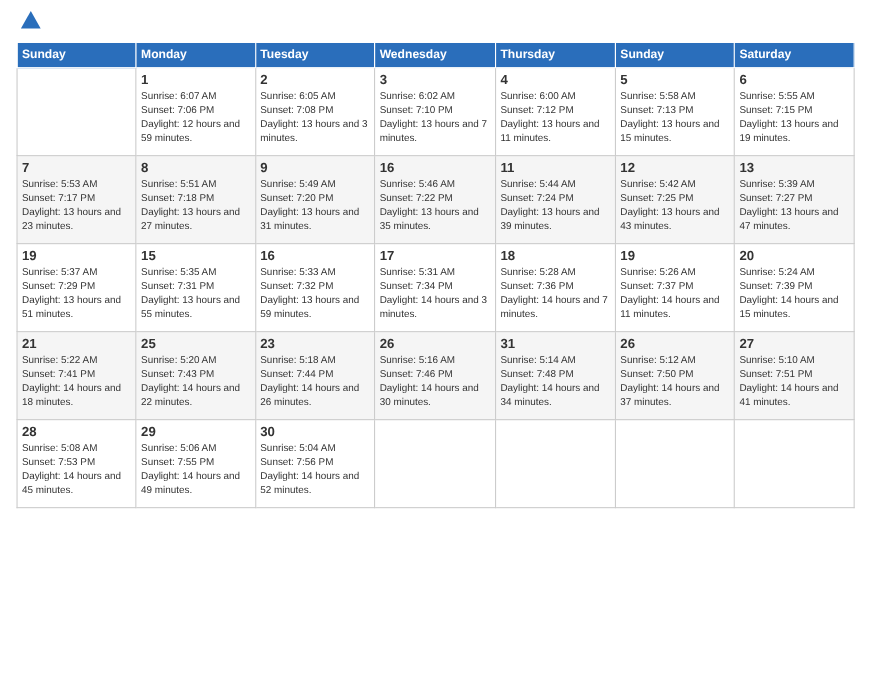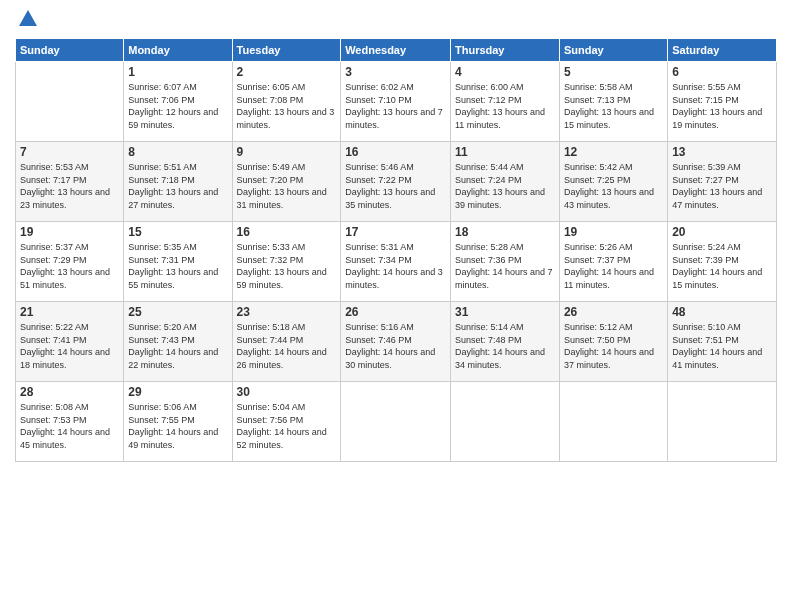--- a/index.html
+++ b/index.html
@@ -230,21 +230,21 @@
           </td>
           <td>
             <span class="day-num">31</span>
             <div class="day-info">Sunrise: 5:14 AM<br>Sunset: 7:48 PM<br>Daylight: 14 hours and 34 minutes.</div>
           </td>
           <td>
             <span class="day-num">26</span>
             <div class="day-info">Sunrise: 5:12 AM<br>Sunset: 7:50 PM<br>Daylight: 14 hours and 37 minutes.</div>
           </td>
           <td>
-            <span class="day-num">48</span>
+            <span class="day-num">27</span>
             <div class="day-info">Sunrise: 5:10 AM<br>Sunset: 7:51 PM<br>Daylight: 14 hours and 41 minutes.</div>
           </td>
         </tr>
         <tr>
           <td>
             <span class="day-num">28</span>
             <div class="day-info">Sunrise: 5:08 AM<br>Sunset: 7:53 PM<br>Daylight: 14 hours and 45 minutes.</div>
           </td>
           <td>
             <span class="day-num">29</span>

